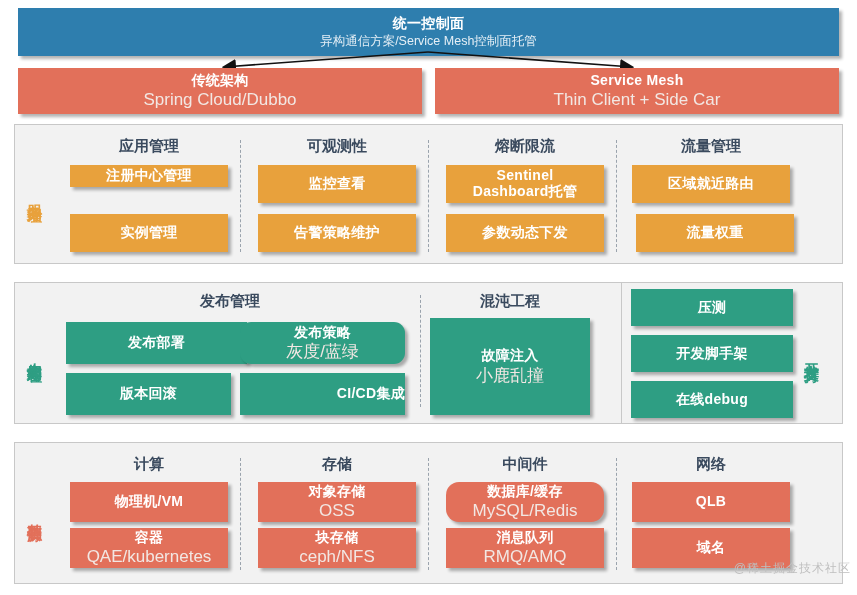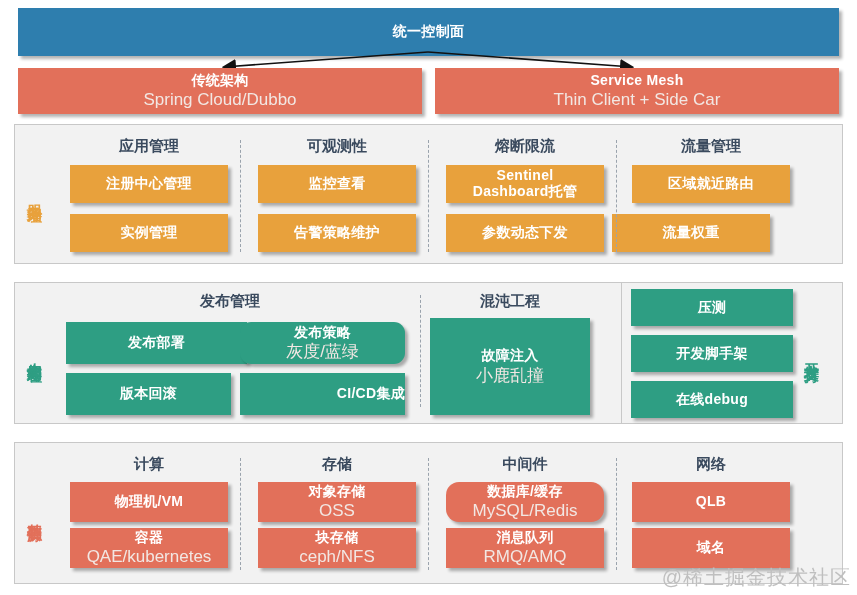--- a/index.html
+++ b/index.html
@@ -89,34 +89,35 @@
   
   .divider {
     position: absolute;
     width: 0;
     border-left: 1px dashed #9AA3AD;
   }
 
   
   #watermark {
     position: absolute;
-    right: 6px; bottom: 4px;
-    font-size: 20px;
+    right: 6px; bottom: 18px;
+    font-size: 12px;
     color: #BFBFBF;
     letter-spacing: 1px;
     white-space: nowrap;
   }
 </style>
 </head>
 <body>
 
 <div class="canvas">
 
   <div class="shadowbox" id="control-plane">
     <span class="t1">统一控制面</span>
+    <span class="t2">异构通信方案/Service Mesh控制面托管</span>
   </div>
 
   <svg id="arrows" viewBox="0 0 857 30">
     <defs>
       <marker id="ah" markerWidth="9" markerHeight="9" refX="7.5" refY="4.5" orient="auto">
         <path d="M0,0 L9,4.5 L0,9 Z" fill="#111111"></path>
       </marker>
     </defs>
     <line x1="428" y1="2" x2="224" y2="17" stroke="#111111" stroke-width="1.6" marker-end="url(#ah)"></line>
     <line x1="428" y1="2" x2="632" y2="17" stroke="#111111" stroke-width="1.6" marker-end="url(#ah)"></line>
@@ -139,21 +140,21 @@
   <div class="vlabel" id="vlabel-governance">服务治理</div>
   <div class="vlabel" id="vlabel-lifecycle">生命周期管理</div>
   <div class="vlabel" id="vlabel-devsupport">开发者支持</div>
   <div class="vlabel" id="vlabel-infra">基础资源</div>
 
   <div id="dyn">
       <div class="colhead" style="left: 60px; top: 137px; width: 178px;">应用管理</div>
       <div class="colhead" style="left: 248px; top: 137px; width: 178px;">可观测性</div>
       <div class="colhead" style="left: 436px; top: 137px; width: 178px;">熔断限流</div>
       <div class="colhead" style="left: 622px; top: 137px; width: 178px;">流量管理</div>
-      <div class="shadowbox" style="left: 70px; top: 165px; width: 158px; height: 38px; background: rgb(232, 161, 60);">
+      <div class="shadowbox" style="left: 70px; top: 165px; width: 158px; height: 22px; background: rgb(232, 161, 60);">
         <span class="t1">注册中心管理</span>
       </div>
       <div class="shadowbox" style="left: 70px; top: 214px; width: 158px; height: 38px; background: rgb(232, 161, 60);">
         <span class="t1">实例管理</span>
       </div>
       <div class="shadowbox" style="left: 258px; top: 165px; width: 158px; height: 38px; background: rgb(232, 161, 60);">
         <span class="t1">监控查看</span>
       </div>
       <div class="shadowbox" style="left: 258px; top: 214px; width: 158px; height: 38px; background: rgb(232, 161, 60);">
         <span class="t1">告警策略维护</span>
@@ -161,21 +162,21 @@
       <div class="shadowbox" style="left: 446px; top: 165px; width: 158px; height: 38px; background: rgb(232, 161, 60);">
         <span class="t1">Sentinel</span>
         <span class="t1">Dashboard托管</span>
       </div>
       <div class="shadowbox" style="left: 446px; top: 214px; width: 158px; height: 38px; background: rgb(232, 161, 60);">
         <span class="t1">参数动态下发</span>
       </div>
       <div class="shadowbox" style="left: 632px; top: 165px; width: 158px; height: 38px; background: rgb(232, 161, 60);">
         <span class="t1">区域就近路由</span>
       </div>
-      <div class="shadowbox" style="left: 612px; top: 214px; width: 158px; height: 38px; background: rgb(232, 161, 60);">
+      <div class="shadowbox" style="left: 636px; top: 214px; width: 158px; height: 38px; background: rgb(232, 161, 60);">
         <span class="t1">流量权重</span>
       </div>
       <div class="divider" style="left: 240px; top: 140px; height: 112px;"></div>
       <div class="divider" style="left: 428px; top: 140px; height: 112px;"></div>
       <div class="divider" style="left: 616px; top: 140px; height: 112px;"></div>
       <div class="colhead" style="left: 140px; top: 292px; width: 180px;">发布管理</div>
       <div class="colhead" style="left: 430px; top: 292px; width: 160px;">混沌工程</div>
       <div class="divider" style="left: 420px; top: 295px; height: 112px;"></div>
       <div class="shadowbox" style="left: 66px; top: 322px; width: 181px; height: 42px; background: rgb(46, 158, 131);">
         <span class="t1">发布部署</span>

